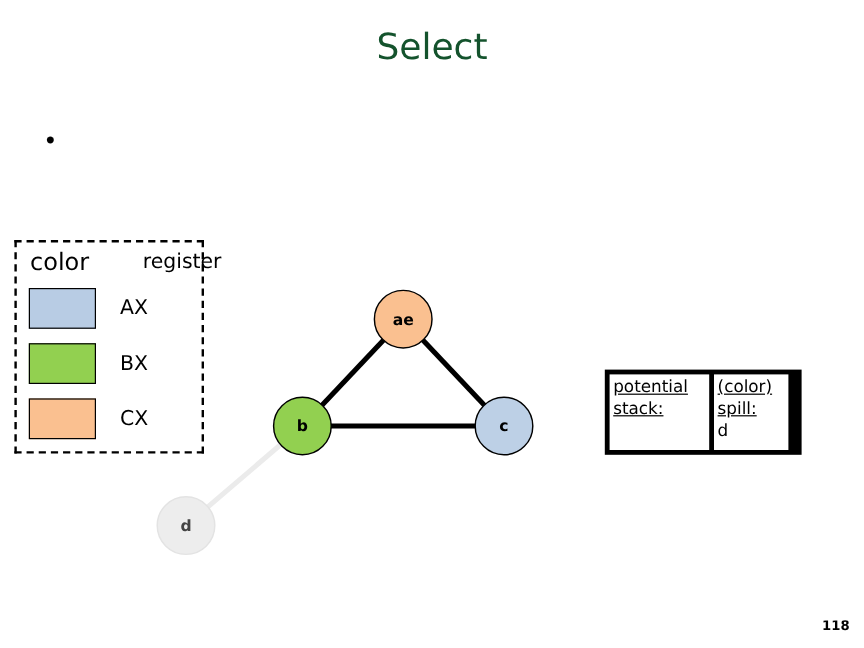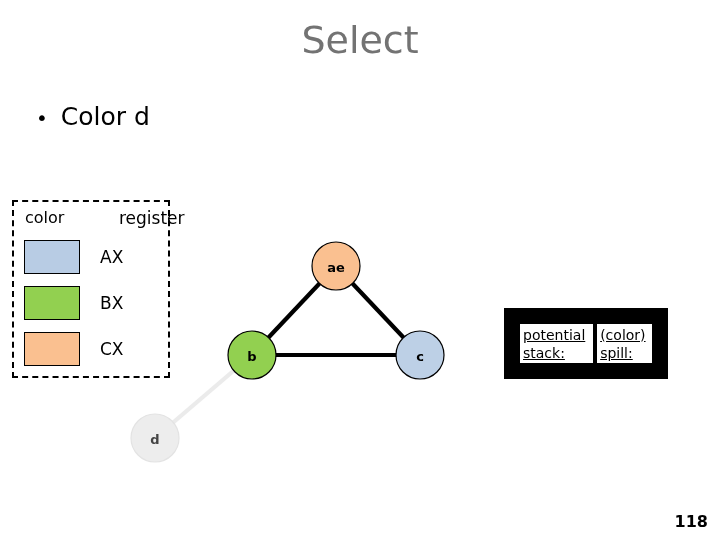--- a/index.html
+++ b/index.html
@@ -17,24 +17,24 @@
     color: #000000;
   }
 
   
   #title {
     position: absolute;
     left: 0;
     top: 18px;
     width: 720px;
     text-align: center;
-    font-size: 38px;
+    font-size: 30px;
     line-height: 44px;
     font-weight: 400;
-    color: #737373;
+    color: #14532d;
     letter-spacing: 0px;
   }
 
   
   #bullet-row {
     position: absolute;
     left: 36px;
     top: 101px;
     display: flex;
     align-items: baseline;
@@ -61,21 +61,21 @@
     position: absolute;
     left: 0;
     top: 5px;
     width: 100%;
     height: 24px;
   }
   .legend-head-color {
     position: absolute;
     left: 11px;
     top: 0;
-    font-size: 16px;
+    font-size: 20px;
     line-height: 22px;
   }
   .legend-head-register {
     position: absolute;
     left: 74px;
     top: 0;
     font-size: 17px;
     line-height: 22px;
     margin-left: 31px;
   }
@@ -127,21 +127,21 @@
 
   
   #spill-table {
     position: absolute;
     left: 504px;
     top: 308px;
     width: 164px;
     height: 71px;
     background: #000000;
     display: flex;
-    padding: 16px;
+    padding: 4px;
     box-sizing: border-box;
     gap: 4px;
   }
   .spill-cell {
     background: #ffffff;
     box-sizing: border-box;
     padding: 2px 3px 0 3px;
     overflow: hidden;
   }
   .spill-cell.left  { width: 83px; }
@@ -151,35 +151,34 @@
     line-height: 18px;
     white-space: nowrap;
   }
   .spill-line.u { text-decoration: underline; }
 
   
   #page-number {
     position: absolute;
     right: 12px;
     bottom: 8px;
-    font-size: 16px;
+    font-size: 11px;
     font-weight: 700;
     line-height: 20px;
   }
 </style>
 </head>
 <body>
 
 <div id="slide">
 
   <div id="title">Select</div>
 
   <div id="bullet-row">
     <span id="bullet-mark">•</span>
-    <span id="bullet-text">Color d</span>
   </div>
 
   <div id="legend">
     <div id="legend-header">
       <span class="legend-head-color">color</span>
       <span class="legend-head-register">register</span>
     </div>
 
     <div class="legend-row" style="top:38px;">
       <span class="legend-swatch" id="sw-0" style="background: rgb(184, 204, 228);"></span>

